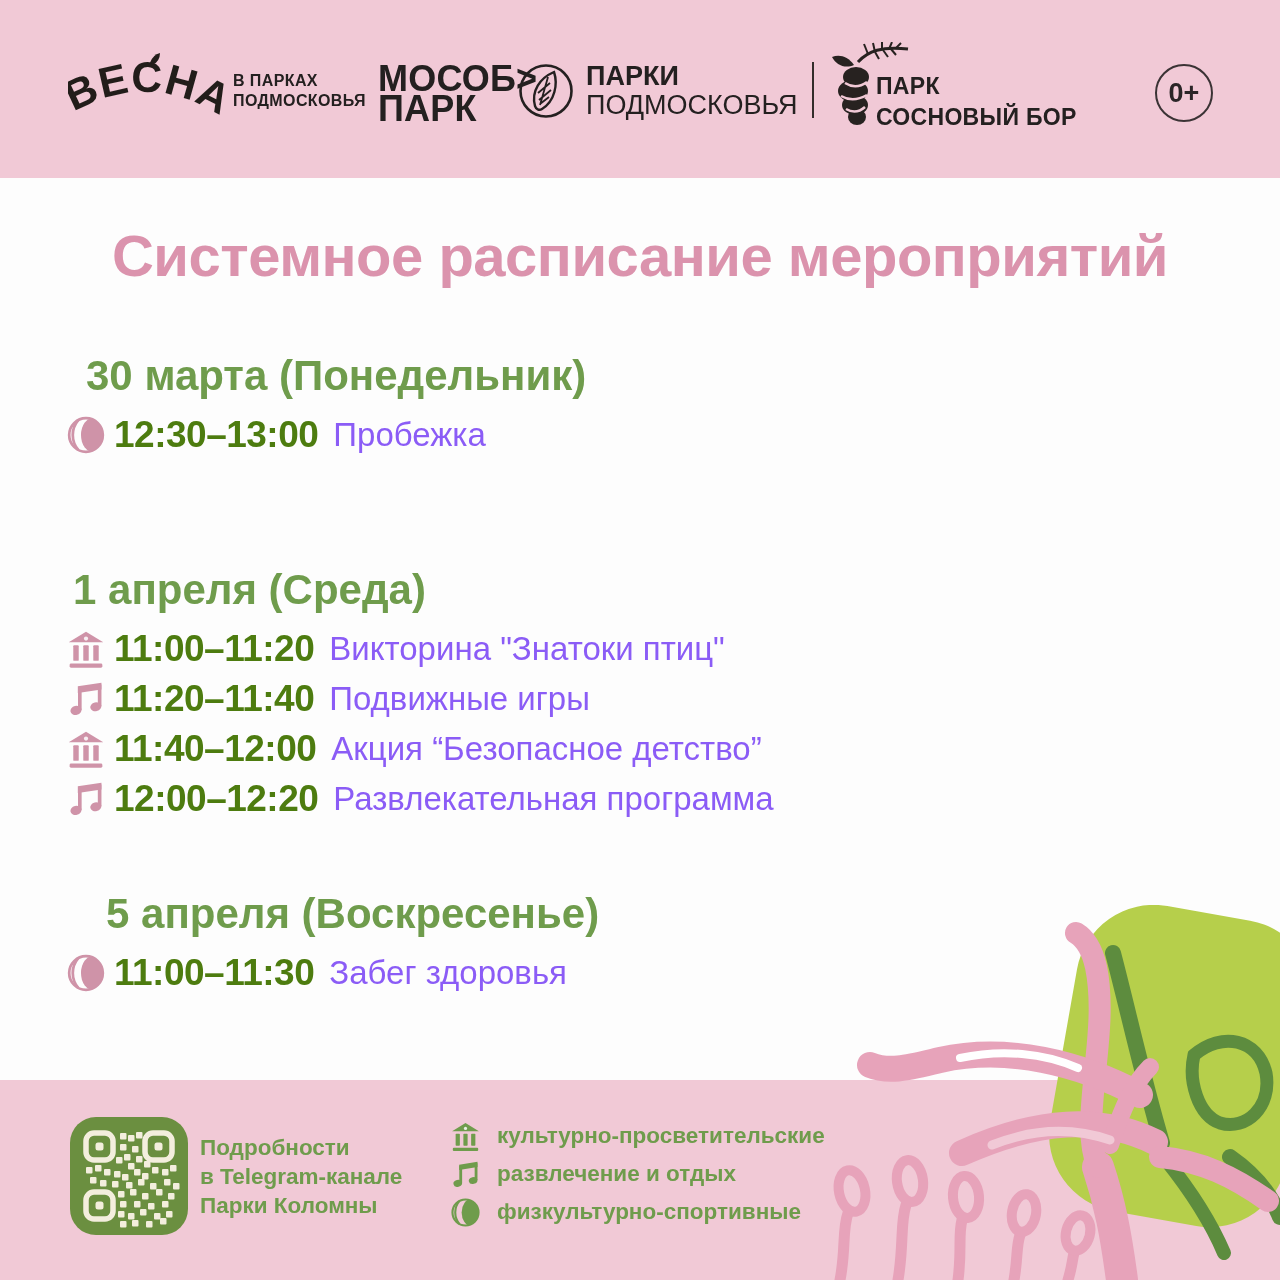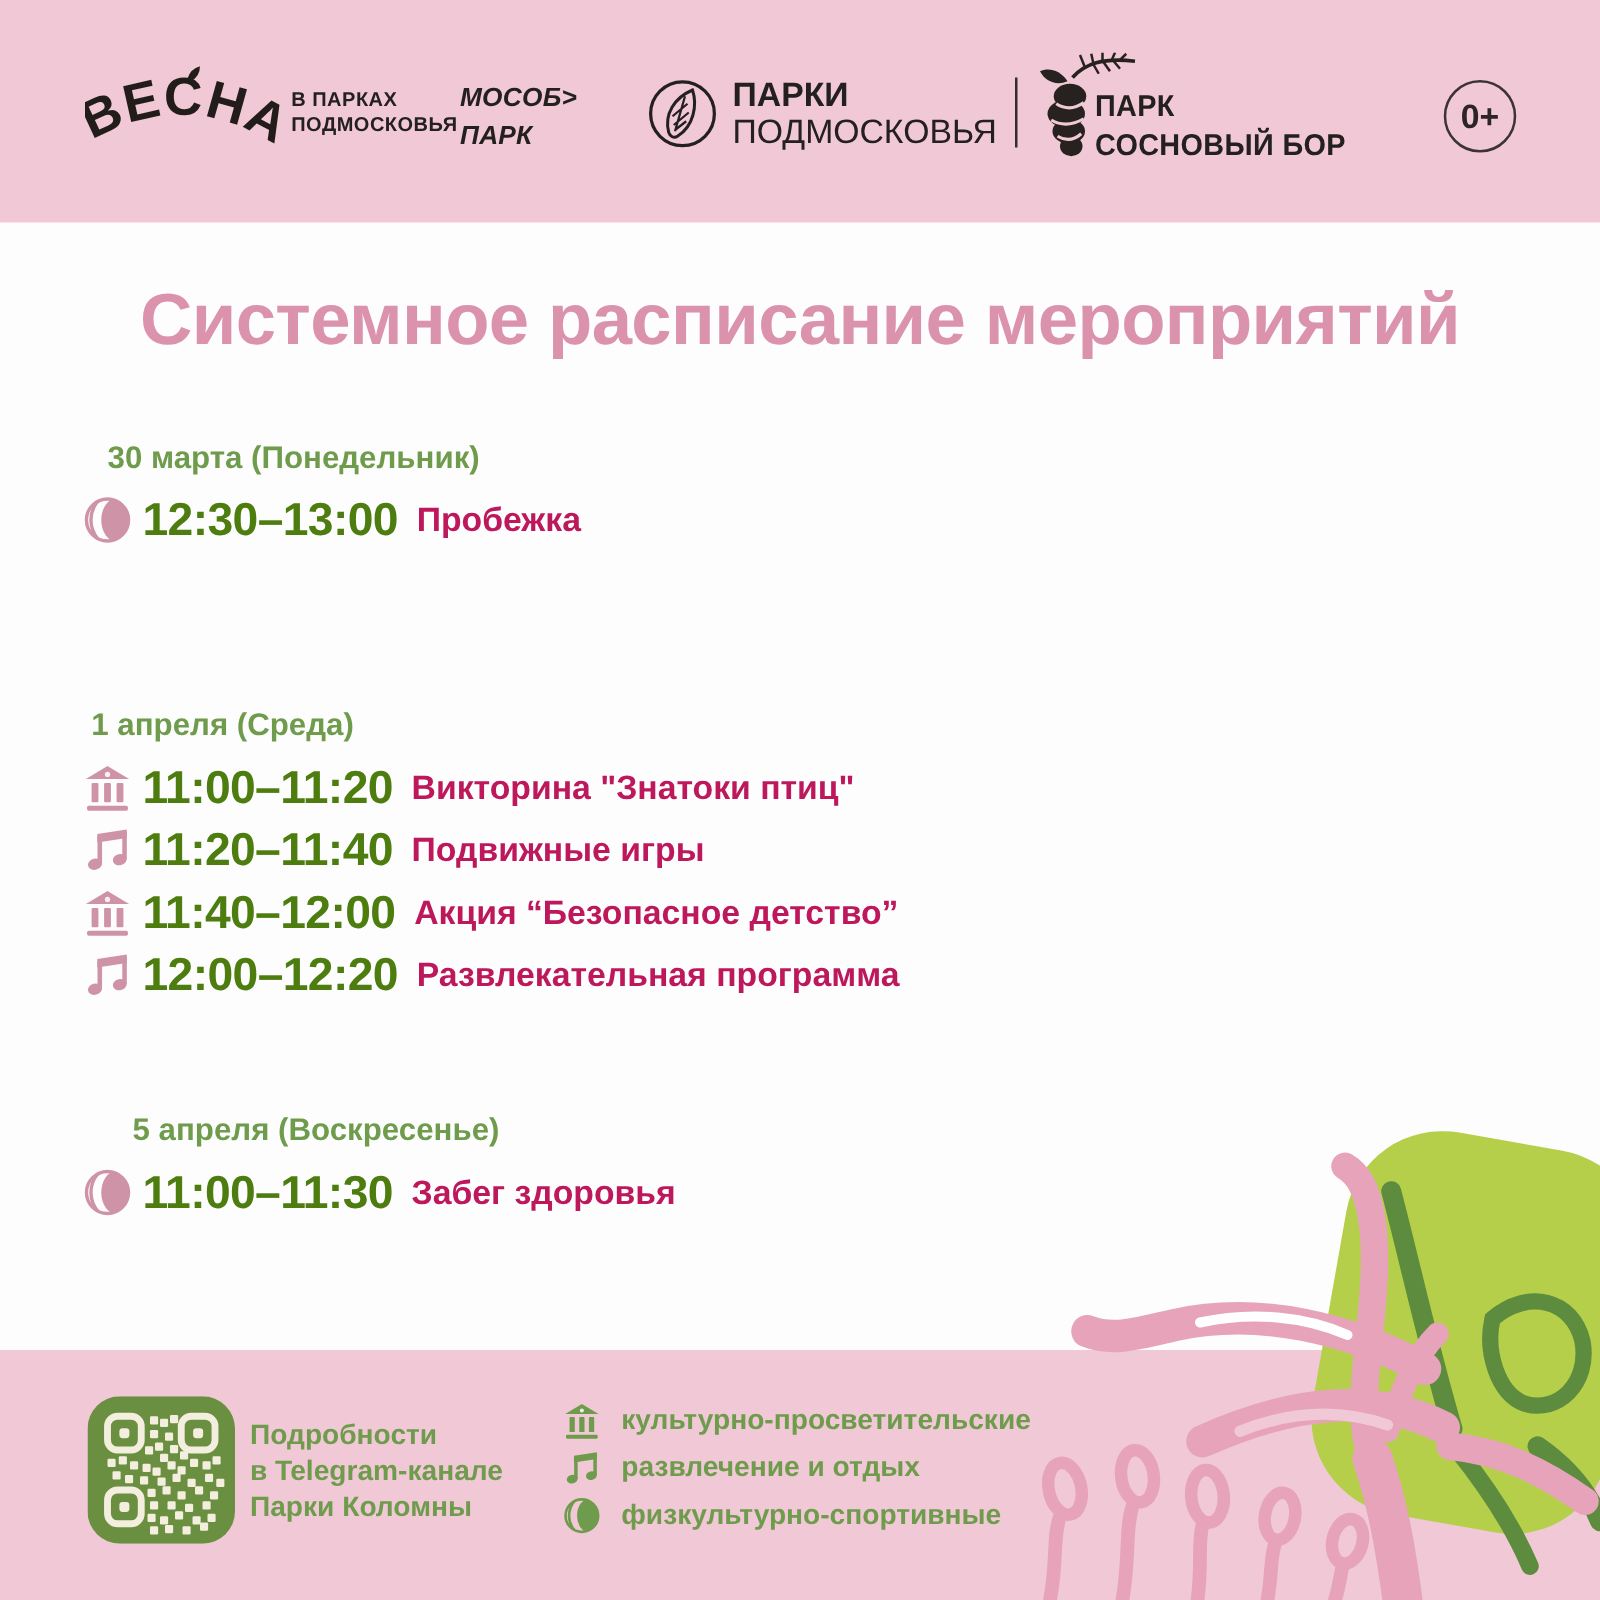--- a/index.html
+++ b/index.html
@@ -22,45 +22,45 @@
     background:#fdfdfd;
     overflow:hidden;
     color:var(--dark);
   }
   .band-top{position:absolute;top:0;left:0;width:1280px;height:178px;background:var(--pink-band);z-index:3;}
   .band-bottom{position:absolute;top:1080px;left:0;width:1280px;height:200px;background:var(--pink-band);z-index:0;}
 
   
   .vesna-svg{position:absolute;left:68px;top:52px;width:158px;height:76px;}
   .vesna-sub{position:absolute;left:233px;top:71px;font-size:16px;font-weight:bold;line-height:20px;letter-spacing:.4px;color:#242020;}
-  .mosob{position:absolute;left:368px;top:64px;font-size:21px;font-weight:bold;line-height:30px;letter-spacing:.2px;color:#242020;font-style:italic;}
+  .mosob{position:absolute;left:378px;top:64px;font-size:36px;font-weight:bold;line-height:30px;letter-spacing:.2px;color:#242020;}
   .parki{position:absolute;left:518px;top:62px;display:flex;align-items:center;}
   .parki .leaf{width:56px;height:56px;margin-right:12px;color:#242020;}
   .parki-text{font-size:27px;line-height:29px;color:#242020;}
   .parki-text .b{font-weight:bold;}
   .hdr-divider{position:absolute;left:812px;top:62px;width:2px;height:56px;background:#332d2b;}
   .pinecone-svg{position:absolute;left:828px;top:42px;width:84px;height:92px;}
   .sosnovy-text{position:absolute;left:876px;top:70px;font-size:24px;font-weight:bold;line-height:31px;letter-spacing:.3px;color:#242020;transform:scaleX(.96);transform-origin:left top;}
   .age-badge{position:absolute;left:1155px;top:64px;width:58px;height:58px;border:2.5px solid #3b3335;border-radius:50%;
     display:flex;align-items:center;justify-content:center;font-size:27px;font-weight:bold;color:#2b2527;z-index:4;}
 
   
   .page-title{position:absolute;top:222px;left:0;width:1280px;text-align:center;font-size:58px;font-weight:bold;color:var(--title-pink);z-index:2;letter-spacing:-.5px;}
   .sec{position:absolute;left:66px;z-index:2;}
   .sec-1{top:352px;}
   .sec-2{top:566px;}
   .sec-3{top:890px;}
-  .sec-date{color:var(--green);font-size:25px;font-weight:bold;margin-bottom:10px;}
+  .sec-date{color:var(--green);font-size:42px;font-weight:bold;margin-bottom:10px;}
   .sec-1 .sec-date{margin-left:20px;}
   .sec-2 .sec-date{margin-left:7px;}
   .sec-3 .sec-date{margin-left:40px;}
   .event{display:flex;align-items:center;height:50px;}
   .event .icon{width:40px;height:40px;flex:0 0 40px;color:var(--icon-pink);}
   .event .time{font-size:37px;font-weight:bold;color:#4d7c0f;margin-left:8px;letter-spacing:-.5px;white-space:nowrap;}
-  .event .name{font-size:27px;font-weight:700;color:#be185d;margin-left:15px;white-space:nowrap;}
+  .event .name{font-size:33px;font-weight:400;color:#8b5cf6;margin-left:15px;white-space:nowrap;}
 
   
   .qr{position:absolute;left:70px;top:1117px;width:118px;height:118px;z-index:2;}
   .tg-caption{position:absolute;left:200px;top:1133px;font-size:22.5px;font-weight:bold;color:var(--green);line-height:29px;z-index:2;}
   .legend{position:absolute;left:450px;top:1117px;z-index:2;}
   .legend-row{display:flex;align-items:center;height:38px;}
   .legend-row .icon{width:31px;height:31px;flex:0 0 31px;color:var(--green);}
   .legend-label{margin-left:16px;font-size:22.5px;font-weight:bold;color:var(--green);}
 
   

